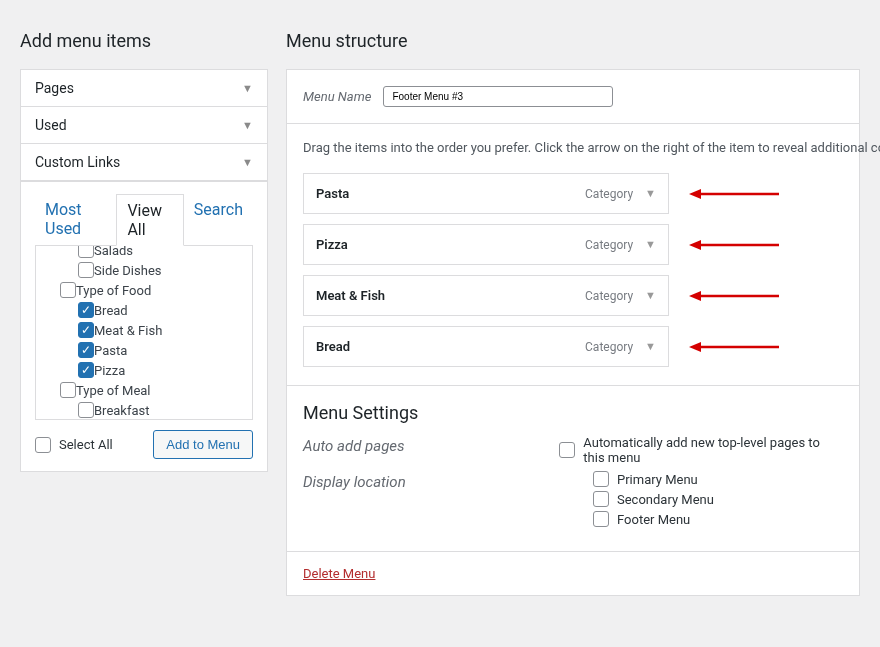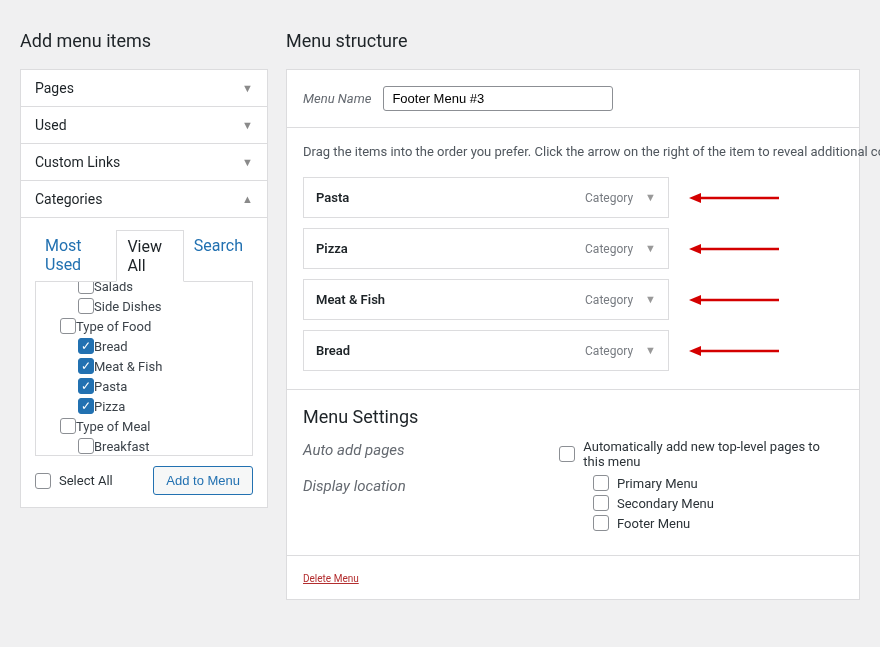--- a/index.html
+++ b/index.html
@@ -118,21 +118,21 @@
     border-bottom: 1px solid #dcdcde;
     gap: 12px;
     position: relative;
   }
   .menu-name-row label { font-style: italic; color: #646970; }
   .menu-name-row input {
     flex: 0 0 230px;
     padding: 4px 8px;
     border: 1px solid #8c8f94;
     border-radius: 3px;
-    font-size: 13px;
+    font-size: 10px;
     background: #fff;
   }
   .menu-body { padding: 16px 16px 18px 16px; border-bottom: 1px solid #dcdcde; }
   .instruction { color: #50575e; font-size: 13px; margin-bottom: 18px; white-space: nowrap; }
   .item-row-wrap { display: flex; align-items: center; gap: 20px; margin-bottom: 10px; }
   .menu-item {
     width: 366px;
     border: 1px solid #dcdcde;
     display: flex;
     align-items: center;
@@ -147,21 +147,21 @@
     flex-shrink: 0;
   }
 
   .menu-settings { padding: 16px 16px 18px 16px; border-bottom: 1px solid #dcdcde; }
   .menu-settings h3 { font-size: 18px; font-weight: 400; color: #1d2327; margin-bottom: 12px; }
   .setting-row { display: flex; margin-bottom: 6px; }
   .setting-label { width: 290px; font-style: italic; color: #646970; font-size: 15px; padding-top: 2px; }
   .setting-opts { display: flex; flex-direction: column; gap: 4px; }
   .opt { display: flex; align-items: center; gap: 8px; color: #2c3338; }
   .menu-footer { padding: 14px 16px; }
-  .del-link { color: #b32d2e; text-decoration: underline; cursor: pointer; font-size: 10px; }
+  .del-link { color: #b32d2e; text-decoration: underline; cursor: pointer; font-size: 13px; }
 </style>
 </head>
 <body>
 
 <div class="container">
 
   <div class="left-col">
     <h2 class="col-title">Add menu items</h2>
 
     <div class="acc">
@@ -176,24 +176,20 @@
         <span class="tri">▼</span>
       </div>
     </div>
     <div class="acc">
       <div class="acc-head">
         <span>Custom Links</span>
         <span class="tri">▼</span>
       </div>
     </div>
     <div class="acc">
-      <div class="acc-head">
-        <span>Categories</span>
-        <span class="tri">▲</span>
-      </div>
       <div class="acc-body">
         <div class="tabs">
           <div class="tab">Most Used</div>
           <div class="tab active">View All</div>
           <div class="tab">Search</div>
         </div>
         <div class="listwrap">
           <ul>
             <li class="indent2" style="margin-top:-10px;">
               <span class="chk"></span>

